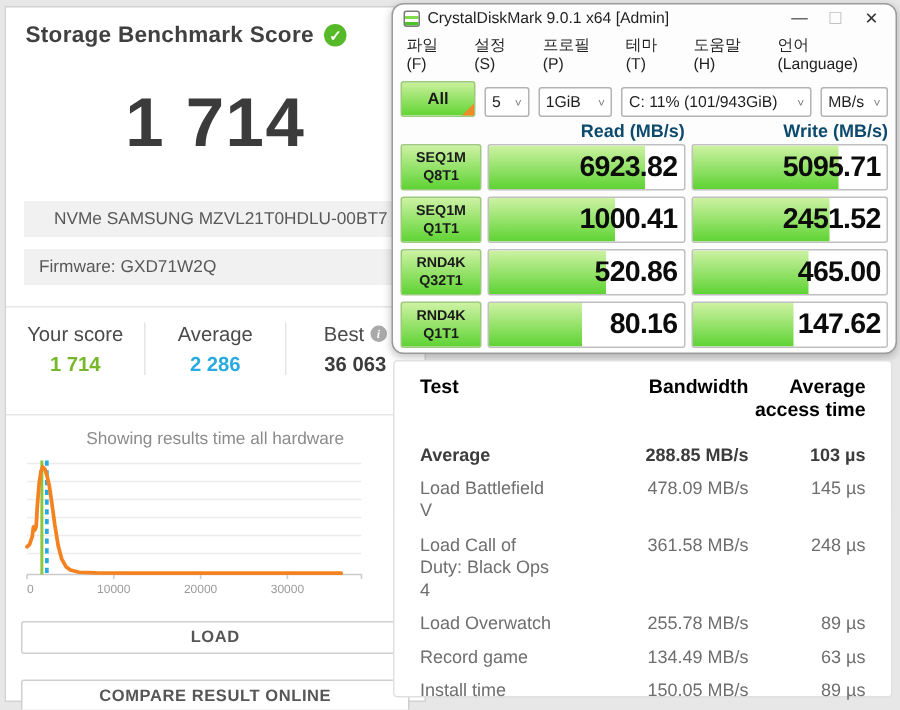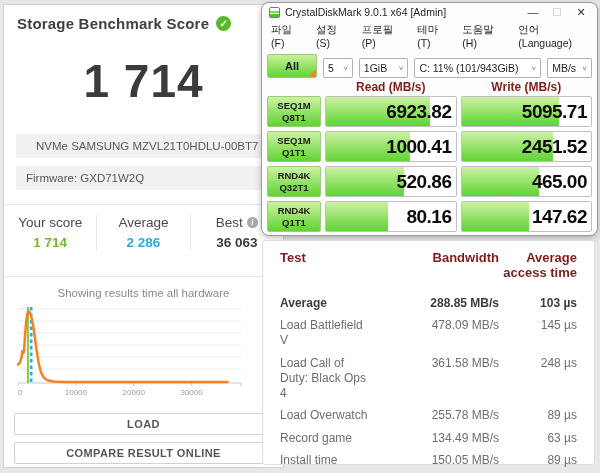--- a/index.html
+++ b/index.html
@@ -23,21 +23,21 @@
   .bm-stat + .bm-stat { border-left:1px solid #e6e6e6; }
   .bm-stat-label { font-size:13.5px; color:#4a4a4a; font-weight:400; display:flex; align-items:center; justify-content:center; gap:4px;}
   .bm-stat-value { font-size:13.5px; font-weight:700; margin-top:5px; }
   .info-dot { width:11px; height:11px; border-radius:50%; background:#a9a9a9; color:#fff;
     font-size:8px; font-weight:700; display:inline-flex; align-items:center; justify-content:center;
     font-family:"Liberation Serif", serif; font-style:italic;}
   .bm-chart-caption { text-align:center; font-size:11.5px; color:#8b8b8b; margin-top:10px; }
   .bm-chart { margin:4px 3px 0 3px; }
   .bm-buttons { padding:0 10px; margin-top:6px; }
   .bm-btn { width:100%; height:22px; background:#fff; border:1px solid #cfcfcf; border-radius:2px;
-    font-size:11px; font-weight:700; color:#565656; letter-spacing:.4px; margin-bottom:7px;
+    font-size:11px; font-weight:700; color:#565656; letter-spacing:.4px; margin-bottom:17px;
     display:flex; align-items:center; justify-content:center; cursor:pointer; }
 
   
   .cdm-window { position:absolute; left:261px; top:2px; width:337px; height:234px;
     background:#fdfdfd; border:1px solid #9b9b9b; border-radius:8px;
     box-shadow:0 2px 6px rgba(0,0,0,.25); overflow:hidden; }
   .cdm-titlebar { display:flex; align-items:center; height:18px; padding:0 4px 0 7px; }
   .cdm-appicon { width:11px; height:11px; border-radius:2px; border:1px solid #7a7a7a;
     background:linear-gradient(#ffffff 0 30%, #7fdc4a 30% 55%, #ffffff 55% 72%, #4fc32a 72%); }
   .cdm-title { flex:1; font-size:10.5px; color:#1f1f1f; margin-left:5px; }
@@ -49,35 +49,35 @@
   .cdm-all { position:relative; width:53px; height:24px; border:1px solid #9ec97e; border-radius:2px;
     background:linear-gradient(#c9f09b, #62d434); font-size:11px; font-weight:700; color:#1a1a1a;
     display:flex; align-items:center; justify-content:center; cursor:pointer; }
   .cdm-all .corner { position:absolute; right:0; bottom:0; width:0; height:0;
     border-bottom:8px solid #f08a24; border-left:8px solid transparent; }
   .cdm-select { height:20px; background:#fff; border:1px solid #b3b3b3; border-radius:2px;
     font-size:10.5px; color:#1f1f1f; display:flex; align-items:center; padding:0 4px; cursor:pointer; }
   .cdm-select .chev { margin-left:auto; color:#777; font-size:8px; padding-left:4px; }
   .sel-count { width:31px; } .sel-size { width:52px; } .sel-drive { width:134px; } .sel-unit { width:47px; }
   .cdm-colheads { display:grid; grid-template-columns:54px 1fr 1fr; gap:4px; padding:2px 5px 1px 5px; }
-  .cdm-colhead { text-align:center; font-size:12px; font-weight:700; color:#7f1d1d; }
+  .cdm-colhead { text-align:right; font-size:12px; font-weight:700; color:#0c4a6e; }
   .cdm-grid { display:grid; grid-template-columns:54px 1fr 1fr; gap:4px; padding:0 5px; margin-top:1px; }
   .cdm-label { height:31px; border:1px solid #9ec97e; border-radius:2px;
     background:linear-gradient(#cdf2a3, #5fd334); display:flex; flex-direction:column;
     align-items:center; justify-content:center; font-size:9.5px; font-weight:700; color:#1a1a1a; line-height:1.25; }
   .cdm-cell { position:relative; height:31px; border:1px solid #c0c0c0; border-radius:2px; background:#fff; overflow:hidden; }
   .cdm-fill { position:absolute; left:0; top:0; bottom:0; background:linear-gradient(#cdf2a3, #5fd334); }
   .cdm-num { position:absolute; right:4px; top:0; bottom:0; display:flex; align-items:center;
     font-size:19px; font-weight:700; color:#0c0c0c; letter-spacing:-.5px; }
 
   
   .tt-card { position:absolute; left:262px; top:240px; width:333px; height:225px;
     background:#ffffff; border:1px solid #e0e0e0; border-radius:3px; padding:9px 17px 0 17px; }
   .tt-grid { display:grid; grid-template-columns:1fr 112px 78px; }
-  .tt-head { font-size:13px; font-weight:700; color:#7f1d1d; padding-bottom:12px; line-height:15px; }
+  .tt-head { font-size:13px; font-weight:700; color:#000000; padding-bottom:12px; line-height:15px; }
   .tt-head.c2 { text-align:right; } .tt-head.c3 { text-align:right; }
   .tt-row { display:grid; grid-template-columns:1fr 112px 78px; padding:3.5px 0 4px 0; }
   .tt-cell { font-size:12px; color:#6e6e6e; line-height:15px; }
   .tt-cell.c2, .tt-cell.c3 { text-align:right; }
   .tt-row.bold .tt-cell { color:#3c3c3c; font-weight:700; }
   .tt-test { padding-right:14px; }
 </style>
 </head>
 <body>
 

